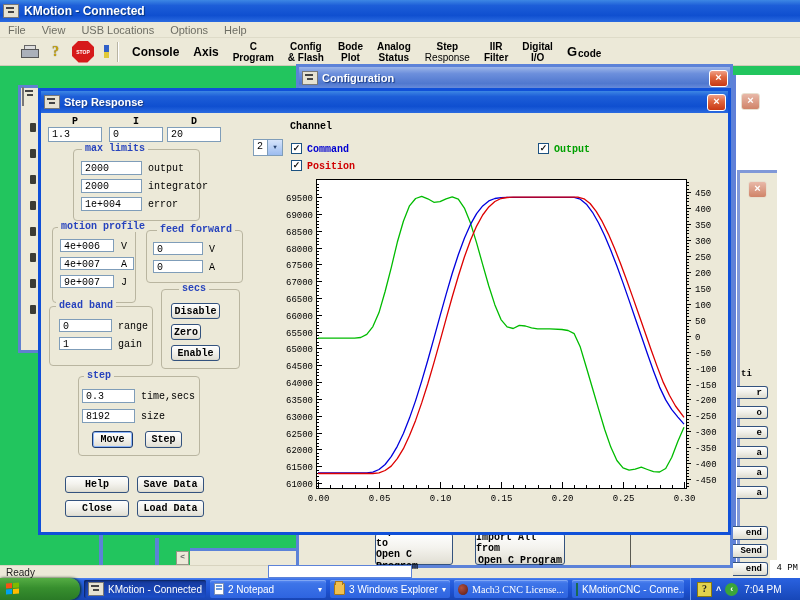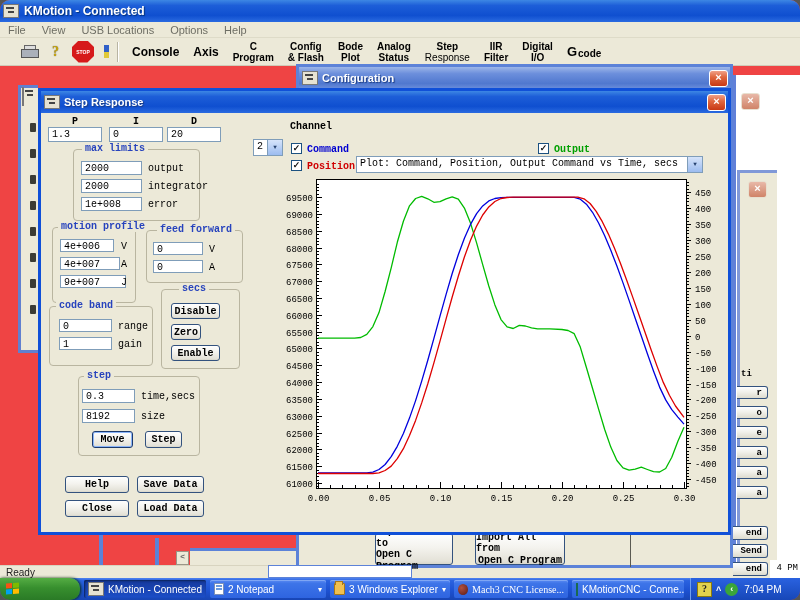--- a/index.html
+++ b/index.html
@@ -1,17 +1,17 @@
 <!DOCTYPE html>
 <html><head>
 <meta charset="utf-8">
 <style>
   html,body{margin:0;padding:0;background:#555;}
-  #screen{position:relative;width:800px;height:600px;overflow:hidden;background:#ef4444;
-          font-family:"Liberation Sans",sans-serif;border-radius:10px;}
+  #screen{position:relative;width:800px;height:600px;overflow:hidden;background:#22c55e;
+          font-family:"Liberation Sans",sans-serif;}
   .abs{position:absolute;}
   
   .main-titlebar{left:0;top:0;width:800px;height:22px;
     background:linear-gradient(180deg,#3d87e4 0%,#1d5ed8 25%,#0f4fd0 70%,#2a6ae0 100%);
     display:flex;align-items:center;gap:5px;padding-left:3px;box-sizing:border-box;}
   .main-titlebar .wtitle{color:#fff;font:bold 12px "Liberation Sans",sans-serif;text-shadow:1px 1px 1px #003078;}
   .menubar{left:0;top:22px;width:800px;height:16px;background:#ece9d8;border-bottom:1px solid #dedbc8;
     display:flex;align-items:center;gap:16px;padding-left:8px;box-sizing:border-box;}
   .menubar span{font:11px "Liberation Sans",sans-serif;color:#6e6e64;}
   .toolbar{left:0;top:38px;width:800px;height:28px;background:#ece9d8;border-bottom:1px solid #cfcbb8;
@@ -262,65 +262,61 @@
     <div class="abs plabel" style="left:126px;top:25px;width:54px;">D</div>
     <div class="abs field" style="left:7px;top:36px;width:54px;height:15px;">1.3</div>
     <div class="abs field" style="left:68px;top:36px;width:54px;height:15px;">0</div>
     <div class="abs field" style="left:126px;top:36px;width:54px;height:15px;">20</div>
 
     <div class="abs combo" style="left:212px;top:26px;width:30px;height:17px;">
       <span>2</span>
       <span class="arrow">▼</span>
     </div>
     <div class="abs cblabel" style="left:249px;top:30px;color:#000;">Channel</div>
-    <div class="abs combo" style="left:315px;top:26px;width:347px;height:17px;">
-      <span>Plot: Command, Position, Output Command vs Time, secs</span>
-      <span class="arrow">▼</span>
-    </div>
 
     <span class="abs cb" style="left:250px;top:52px;">✓</span>
     <span class="abs cblabel" style="left:266px;top:53px;color:#0000d0;">Command</span>
     <span class="abs cb" style="left:250px;top:69px;">✓</span>
     <span class="abs cblabel" style="left:266px;top:70px;color:#d00000;">Position</span>
     <span class="abs cb" style="left:497px;top:52px;">✓</span>
     <span class="abs cblabel" style="left:513px;top:53px;color:#00a000;">Output</span>
 
     <div class="abs group" style="left:32px;top:58px;width:127px;height:72px;"></div>
     <span class="abs gtitle" style="left:41px;top:52px;">max limits</span>
     <div class="abs field" style="left:40px;top:70px;width:61px;height:14px;">2000</div>
     <span class="abs flabel" style="left:107px;top:72px;">output</span>
     <div class="abs field" style="left:40px;top:88px;width:61px;height:14px;">2000</div>
     <span class="abs flabel" style="left:107px;top:90px;">integrator</span>
-    <div class="abs field" style="left:40px;top:106px;width:61px;height:14px;">1e+008</div>
+    <div class="abs field" style="left:40px;top:106px;width:61px;height:14px;">1e+004</div>
     <span class="abs flabel" style="left:107px;top:108px;">error</span>
 
     <div class="abs group" style="left:11px;top:136px;width:84px;height:76px;"></div>
     <span class="abs gtitle" style="left:17px;top:130px;">motion profile</span>
     <div class="abs field" style="left:19px;top:148px;width:54px;height:13px;">4e+006</div>
     <span class="abs flabel" style="left:80px;top:150px;">V</span>
-    <div class="abs field" style="left:19px;top:166px;width:60px;height:13px;">4e+007</div>
+    <div class="abs field" style="left:19px;top:166px;width:74px;height:13px;">4e+007</div>
     <span class="abs flabel" style="left:80px;top:168px;">A</span>
-    <div class="abs field" style="left:19px;top:184px;width:66px;height:13px;">9e+007</div>
+    <div class="abs field" style="left:19px;top:184px;width:54px;height:13px;">9e+007</div>
     <span class="abs flabel" style="left:80px;top:186px;">J</span>
 
     <div class="abs group" style="left:105px;top:139px;width:97px;height:53px;"></div>
     <span class="abs gtitle" style="left:116px;top:133px;">feed forward</span>
     <div class="abs field" style="left:112px;top:151px;width:50px;height:13px;">0</div>
     <span class="abs flabel" style="left:168px;top:153px;">V</span>
     <div class="abs field" style="left:112px;top:169px;width:50px;height:13px;">0</div>
     <span class="abs flabel" style="left:168px;top:171px;">A</span>
 
     <div class="abs group" style="left:120px;top:198px;width:79px;height:80px;"></div>
     <span class="abs gtitle" style="left:138px;top:192px;">secs</span>
     <div class="abs btn" style="left:130px;top:212px;width:49px;height:16px;">Disable</div>
     <div class="abs btn" style="left:130px;top:233px;width:30px;height:16px;">Zero</div>
     <div class="abs btn" style="left:130px;top:254px;width:49px;height:16px;">Enable</div>
 
     <div class="abs group" style="left:8px;top:215px;width:104px;height:60px;"></div>
-    <span class="abs gtitle" style="left:15px;top:209px;">code band</span>
+    <span class="abs gtitle" style="left:15px;top:209px;">dead band</span>
     <div class="abs field" style="left:18px;top:228px;width:53px;height:13px;">0</div>
     <span class="abs flabel" style="left:77px;top:230px;">range</span>
     <div class="abs field" style="left:18px;top:246px;width:53px;height:13px;">1</div>
     <span class="abs flabel" style="left:77px;top:248px;">gain</span>
 
     <div class="abs group" style="left:37px;top:285px;width:122px;height:80px;"></div>
     <span class="abs gtitle" style="left:43px;top:279px;">step</span>
     <div class="abs field" style="left:41px;top:298px;width:53px;height:14px;">0.3</div>
     <span class="abs flabel" style="left:100px;top:300px;">time,secs</span>
     <div class="abs field" style="left:41px;top:318px;width:53px;height:14px;">8192</div>

